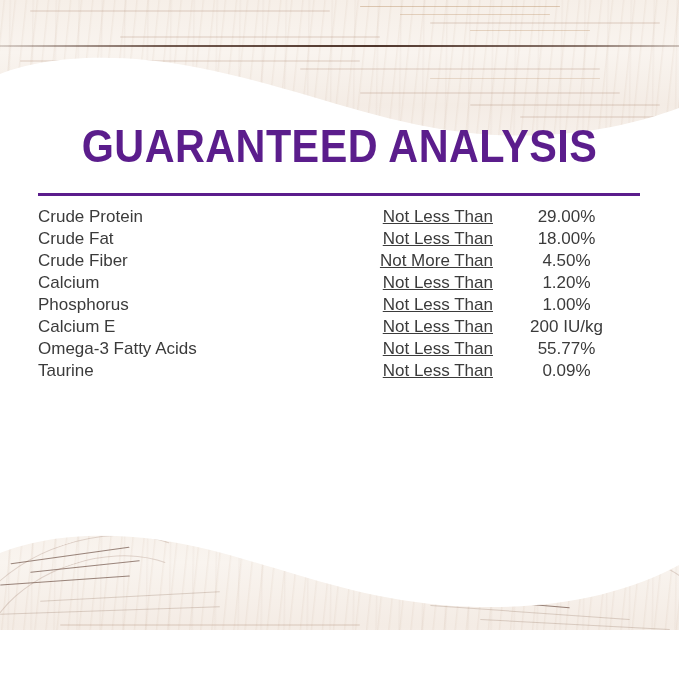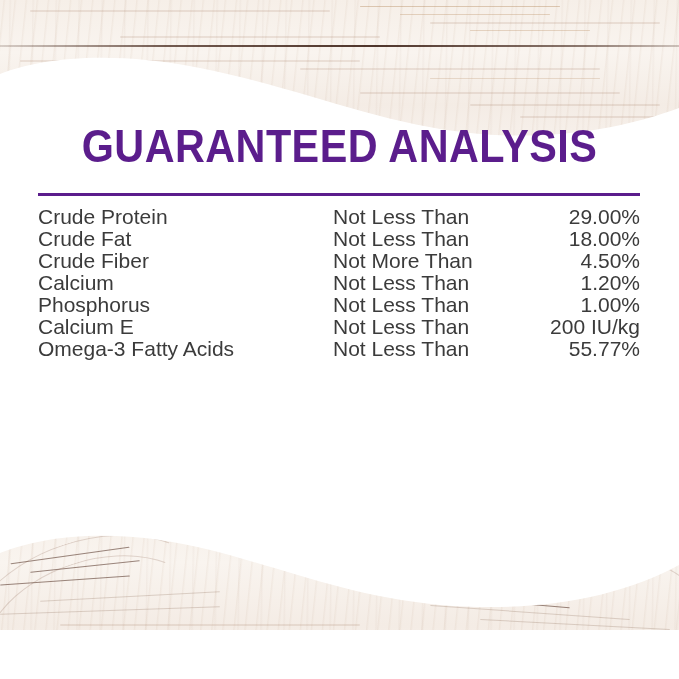--- a/index.html
+++ b/index.html
@@ -138,30 +138,30 @@
   }
 
   #analysis-table {
     position: absolute;
     left: 38px;
     top: 86px;
     width: 602px;
     border-collapse: collapse;
   }
   #analysis-table td {
-    font-size: 21px;
+    font-size: 17px;
     line-height: 22px;
     color: #3b3b3b;
     padding: 0;
     white-space: nowrap;
     font-family: "Liberation Sans", sans-serif;
   }
   td.col-nutrient { text-align: left;  width: 295px; }
-  td.col-qualifier{ text-align: left;  width: 160px; }
-  td.col-value    { text-align: right; margin-top: 11px; }
+  td.col-qualifier{ text-align: right;  width: 160px; text-decoration: underline; }
+  td.col-value    { text-align: center; margin-top: 11px; }
 </style>
 </head>
 <body>
 
 <div id="stage">
 
   <div class="wood" id="wood-top">
     <div class="wood-fill"></div>
     <div class="plank-seam" style="top:45px"></div>
     <div class="grain-line soft" style="left:30px;  top:10px; width:300px;"></div>
@@ -247,17 +247,22 @@
           <tr>
             <td class="col-nutrient">Calcium E</td>
             <td class="col-qualifier">Not Less Than</td>
             <td class="col-value">200 IU/kg</td>
           </tr>
           <tr>
             <td class="col-nutrient">Omega-3 Fatty Acids</td>
             <td class="col-qualifier">Not Less Than</td>
             <td class="col-value">55.77%</td>
           </tr>
+          <tr>
+            <td class="col-nutrient">Taurine</td>
+            <td class="col-qualifier">Not Less Than</td>
+            <td class="col-value">0.09%</td>
+          </tr>
         </tbody>
     </table>
 
   </div>
 </div>
 
 </body></html>

